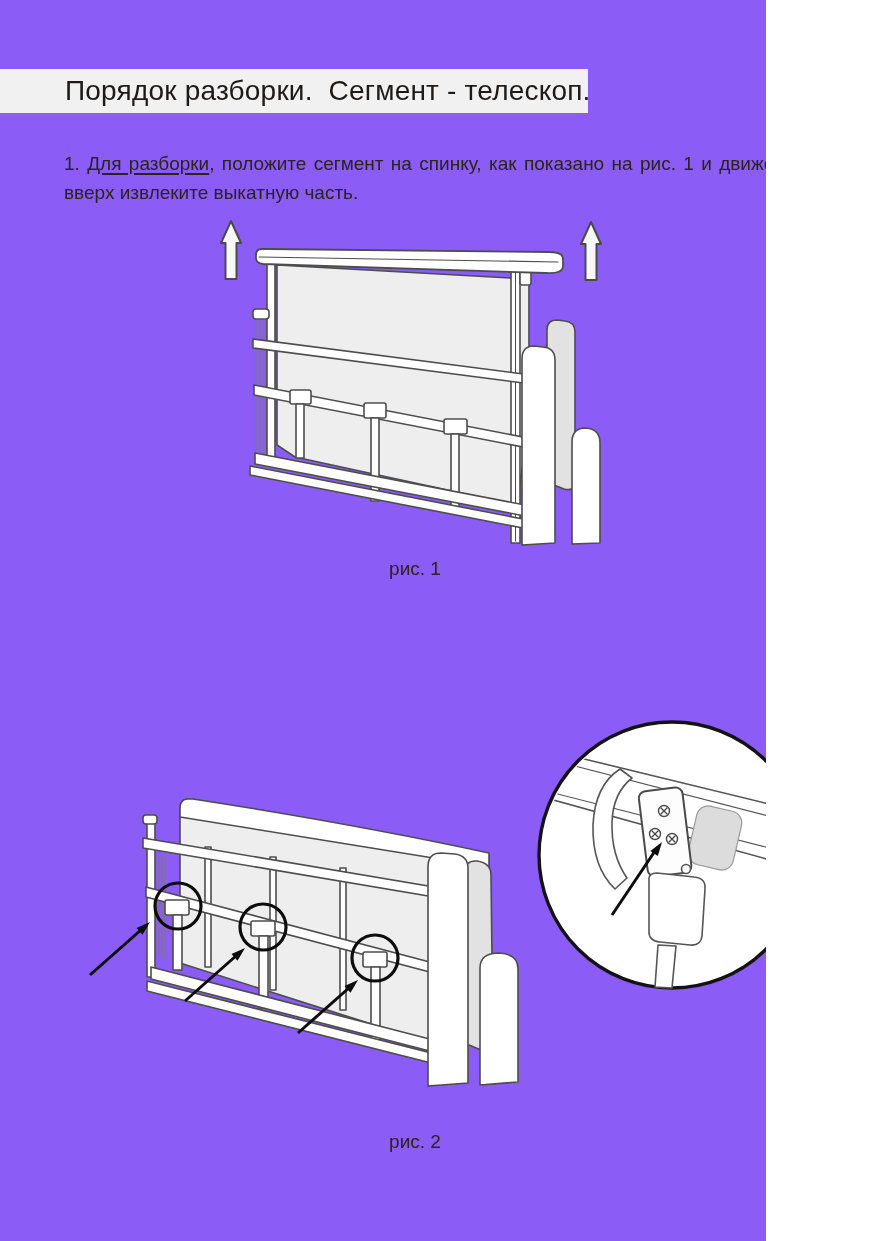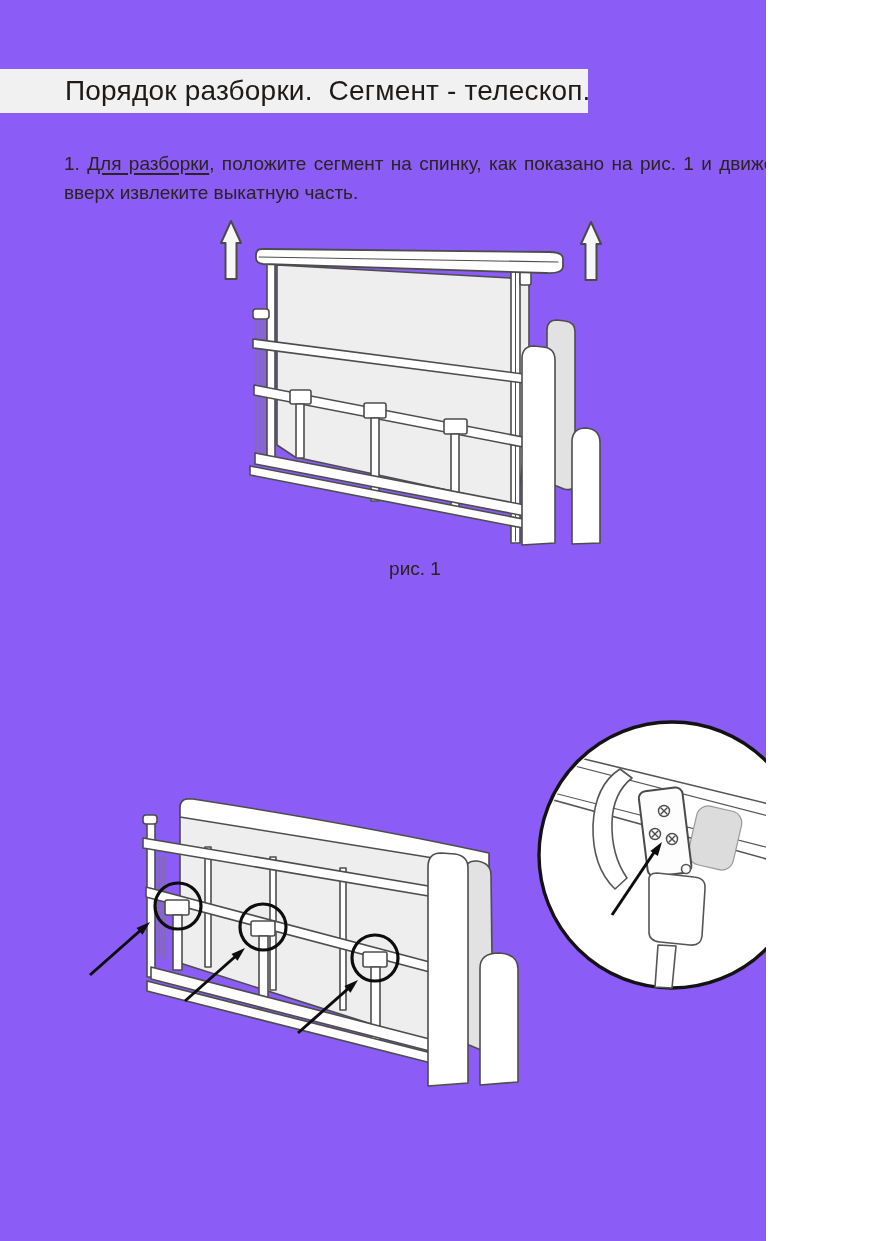--- a/index.html
+++ b/index.html
@@ -210,14 +210,15 @@
         <polygon points="583,240 601,241 597,283 580,282" fill="#ffffff"></polygon>
       </g>
 
       <g>
         <line x1="537" y1="210" x2="580" y2="146" stroke="#0d0d0d" stroke-width="3"></line>
         <polygon points="587,137 582.8,151.1 575.4,146.1" fill="#0d0d0d"></polygon>
       </g>
     </g>
   </svg>
 
+  <p class="fig-caption cap-2">рис. 2</p>
 
 </div>
 
 </body></html>

